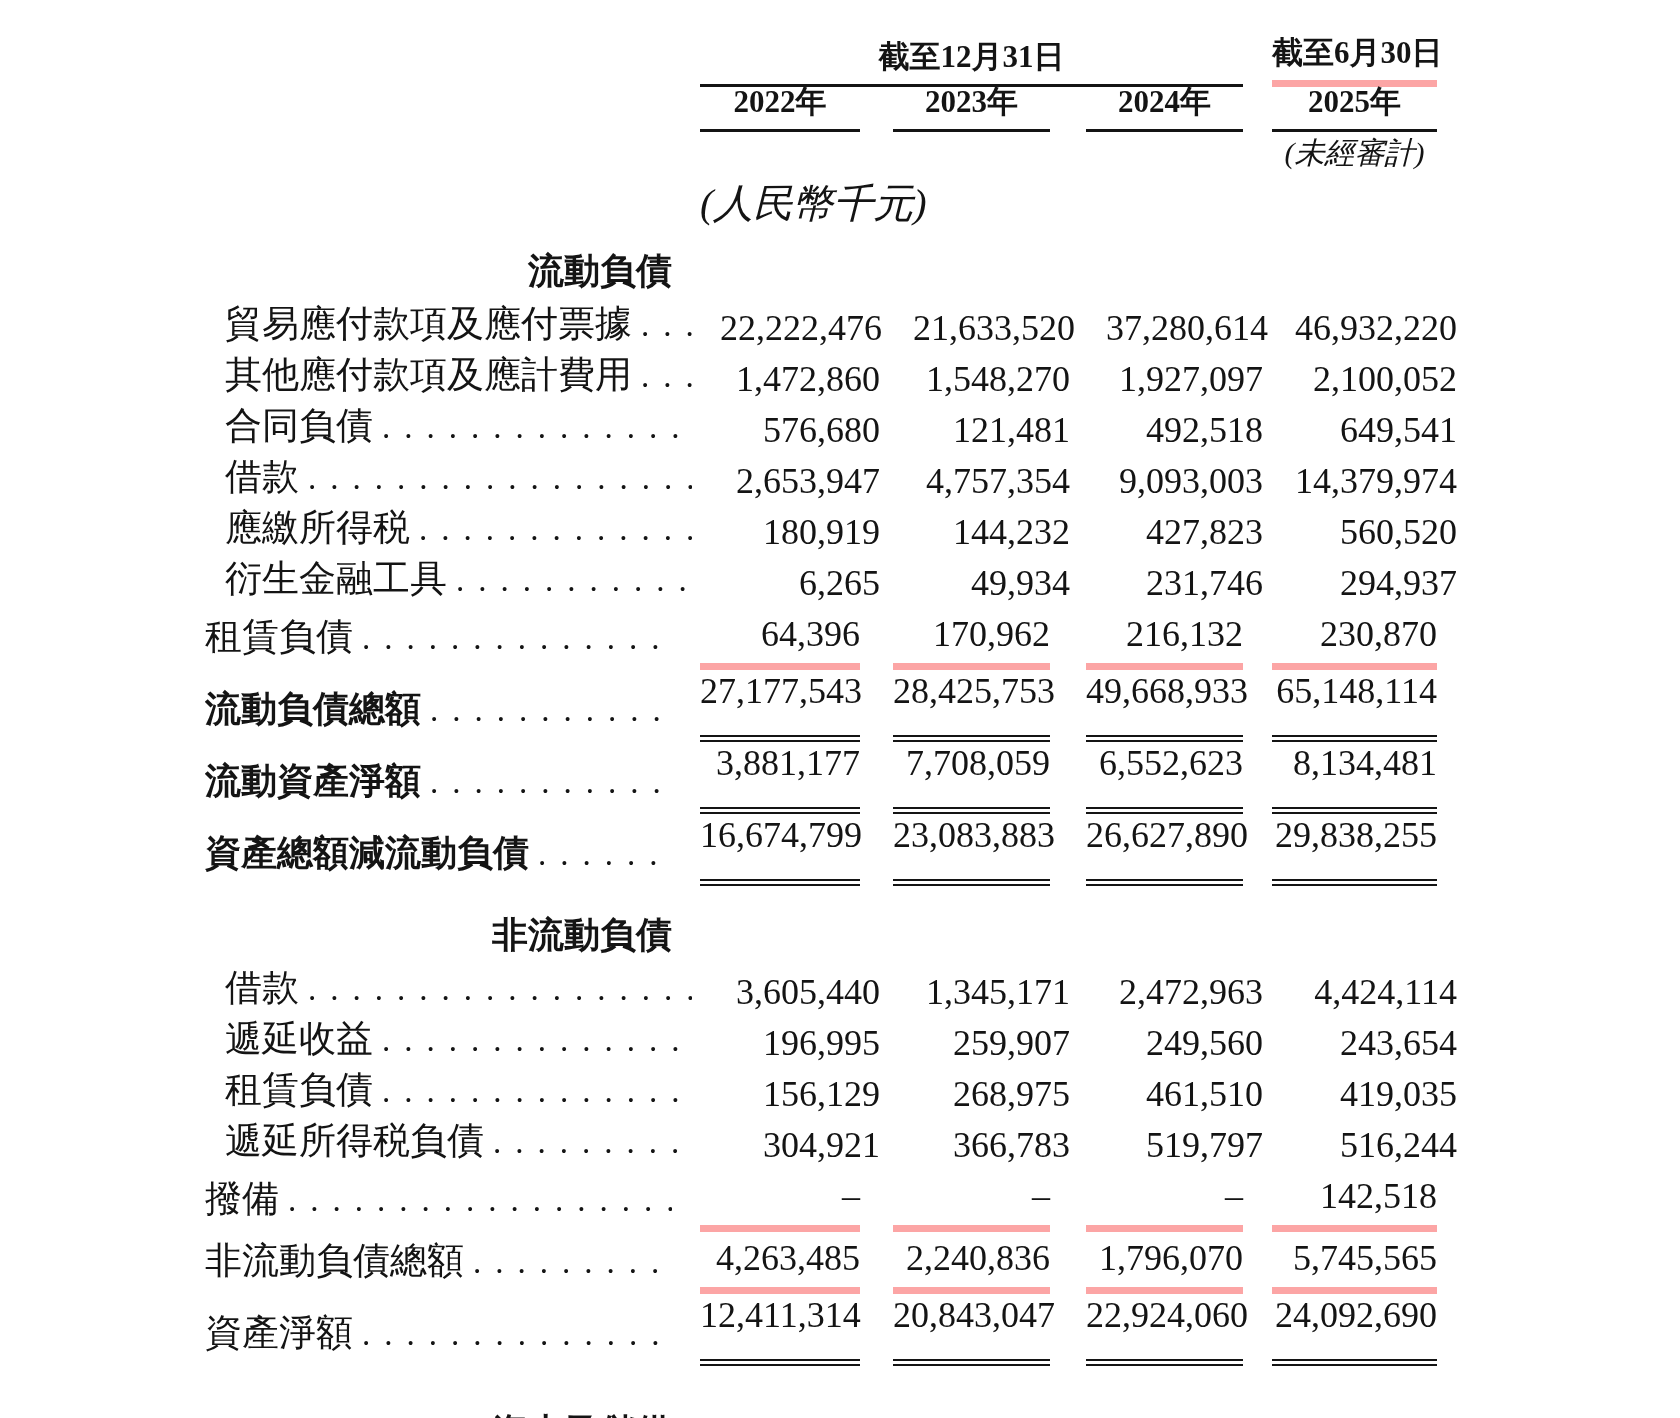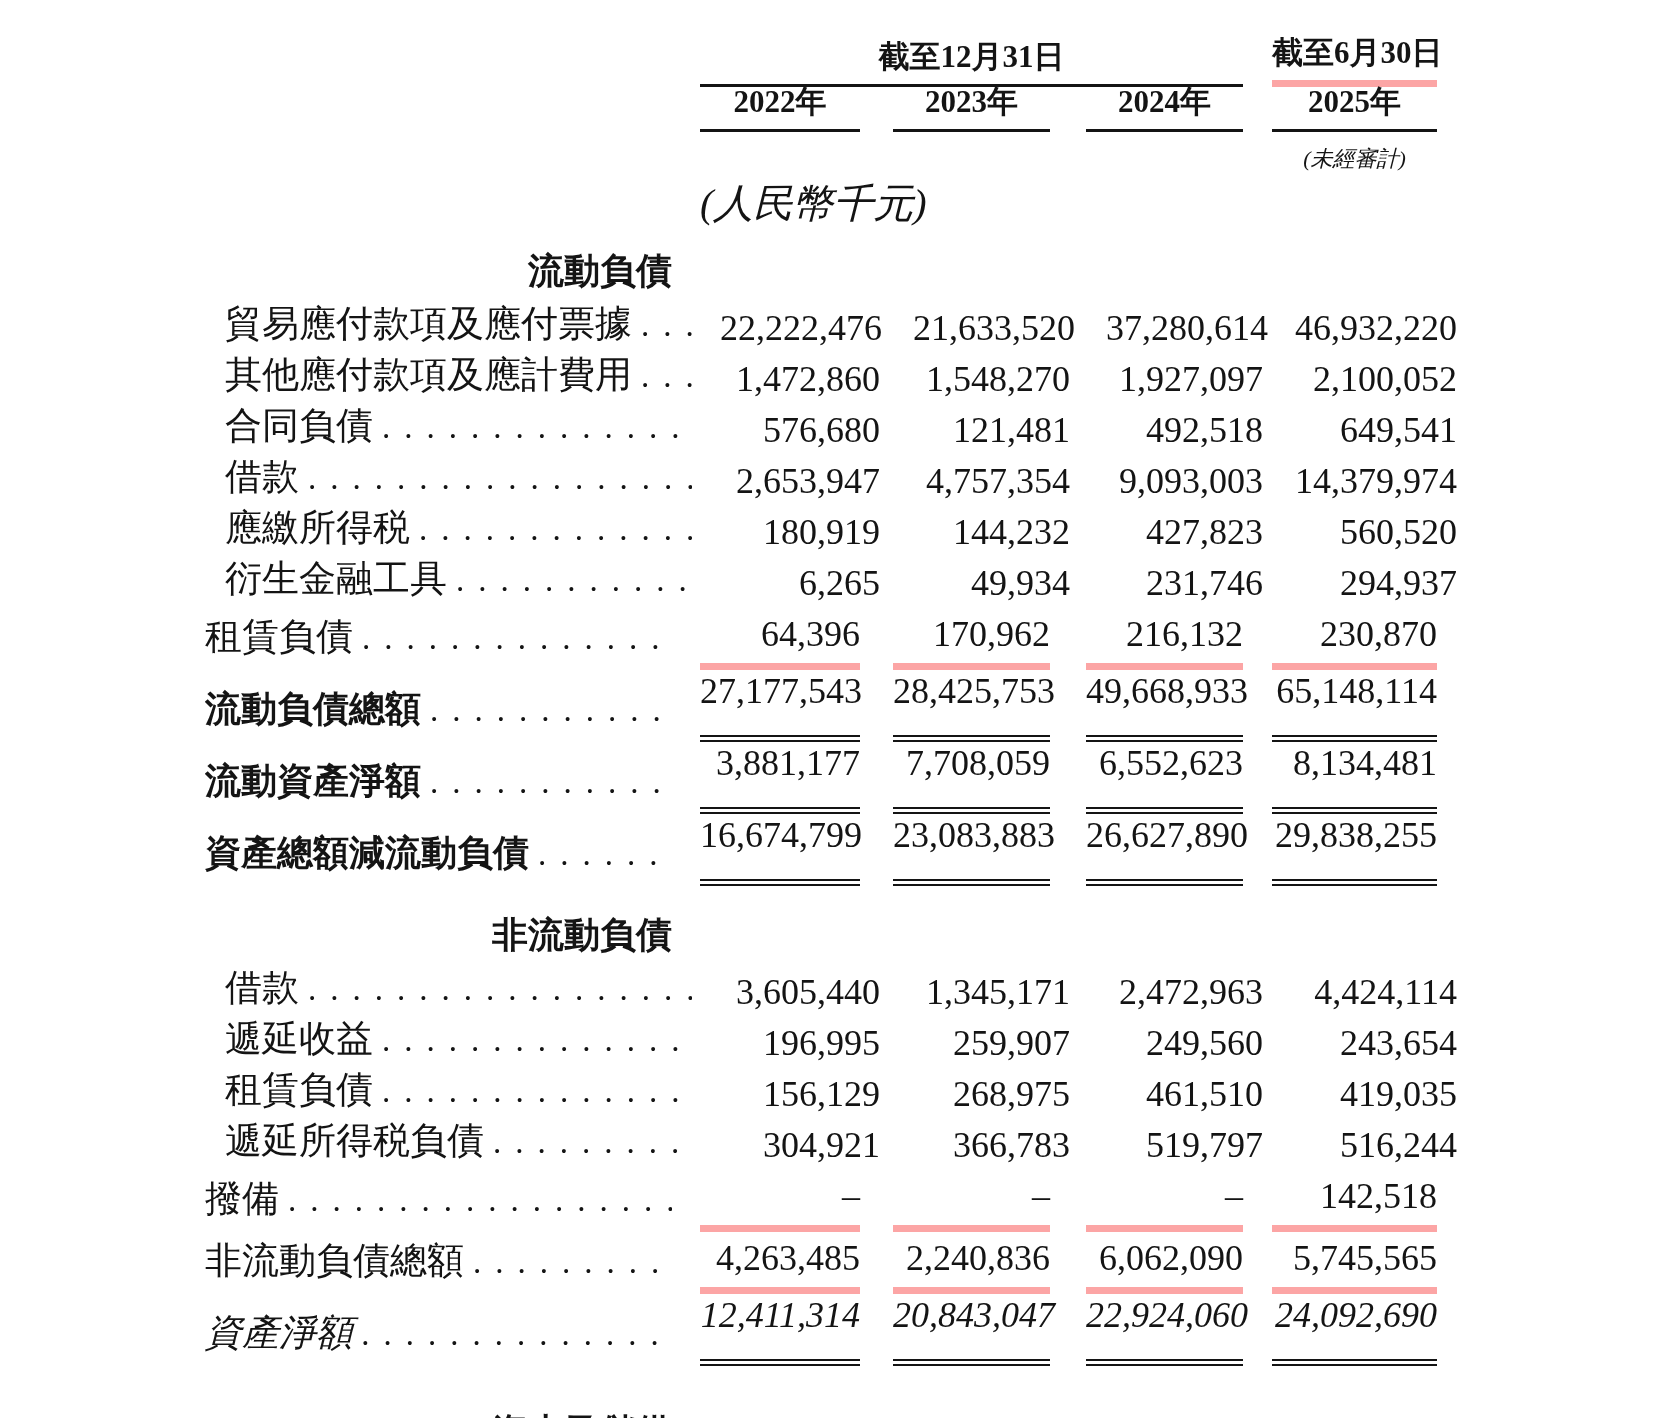--- a/index.html
+++ b/index.html
@@ -17,35 +17,35 @@
   .grpcell{grid-column:2 / 7;text-align:center;border-bottom:3px solid #141414;
            font-family:"Liberation Serif","DejaVu Serif",serif;font-weight:700;font-size:31px;
            white-space:nowrap;padding-bottom:6px;}
   .grpcell2{grid-column:8;text-align:center;border-bottom:7px solid #fca5a5;
            font-family:"Liberation Serif","DejaVu Serif",serif;font-weight:700;font-size:31px;
            white-space:nowrap;padding-bottom:6px;}
   .yr{text-align:center;border-bottom:3px solid #141414;white-space:nowrap;
       font-family:"Liberation Serif","DejaVu Serif",serif;font-weight:700;font-size:31px;
       padding-bottom:6px;}
   .note-unaudited{grid-column:8;text-align:center;white-space:nowrap;
-      font-family:"Liberation Serif","DejaVu Serif",serif;font-style:italic;font-size:22px;
+      font-family:"Liberation Serif","DejaVu Serif",serif;font-style:italic;font-size:30px;
       padding-bottom:2px;}
   .note-unit{grid-column:2 / 9;text-align:left;white-space:nowrap;
       font-family:"Liberation Serif","DejaVu Serif",serif;font-style:italic;font-size:40px;
       padding-bottom:2px;}
   
   .row{}
   .sect{height:54px;}
   .sect2{height:80px;}
   .sect-last{margin-top:44px;height:60px;align-items:start;}
   .item{height:51px;margin-left:20px;}
   .ruled{height:62px;}
   .ruled2{height:62px;}
   .total{height:72px;}
-  .total-last{height:70px;font-style:italic;}
+  .total-last{height:70px;}
   .cl{grid-column:1;display:flex;align-items:baseline;overflow:hidden;padding-right:28px;}
   .lbl{font-family:"Liberation Serif","DejaVu Serif",serif;font-size:37px;white-space:nowrap;}
   .blbl .lbl{font-family:"Liberation Sans","DejaVu Sans",sans-serif;font-weight:700;font-size:36px;}
   .dots{flex:1 1 auto;overflow:hidden;white-space:nowrap;
         font-family:"Liberation Serif","DejaVu Serif",serif;font-size:33px;
         letter-spacing:14px;margin-left:9px;color:#141414;}
   .dots::before{content:"....................................................................";}
   .cv{text-align:right;font-family:"Liberation Serif","DejaVu Serif",serif;font-size:36px;
       white-space:nowrap;}
   .c1{grid-column:2;} .c2{grid-column:4;} .c3{grid-column:6;} .c4{grid-column:8;}
@@ -261,21 +261,21 @@
       <div class="cv c4">142,518</div>
     </div>
 
     <div class="grid row ruled2">
       <div class="cl">
           <span class="lbl">非流動負債總額</span>
           <span class="dots"></span>
         </div>
       <div class="cv c1">4,263,485</div>
       <div class="cv c2">2,240,836</div>
-      <div class="cv c3">6,062,090</div>
+      <div class="cv c3">1,796,070</div>
       <div class="cv c4">5,745,565</div>
     </div>
 
     <div class="grid row total total-last">
       <div class="cl">
           <span class="lbl">資產淨額</span>
           <span class="dots"></span>
         </div>
       <div class="cv c1">12,411,314</div>
       <div class="cv c2">20,843,047</div>

